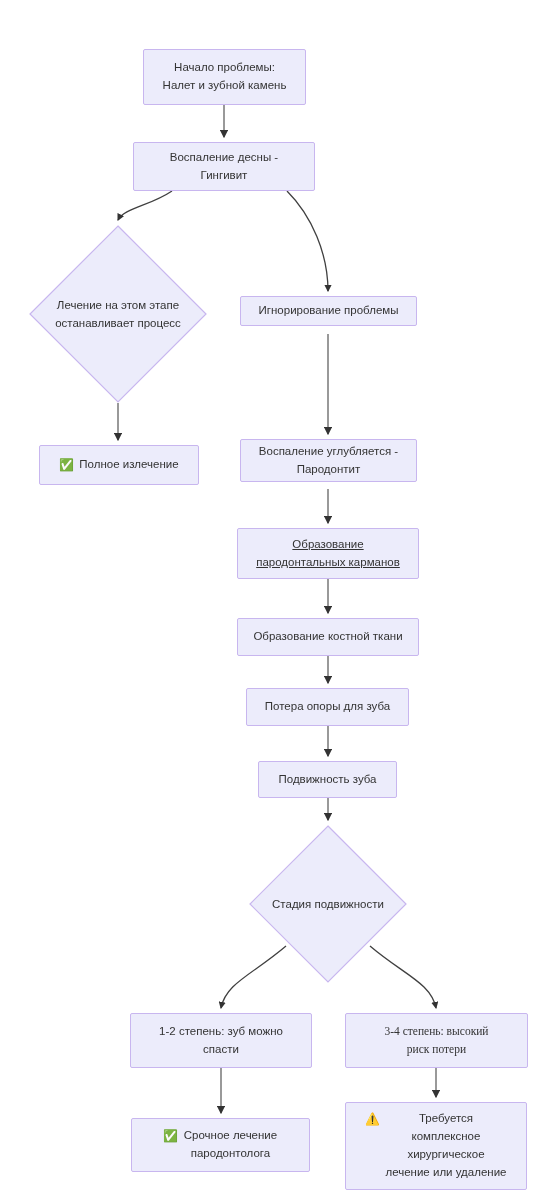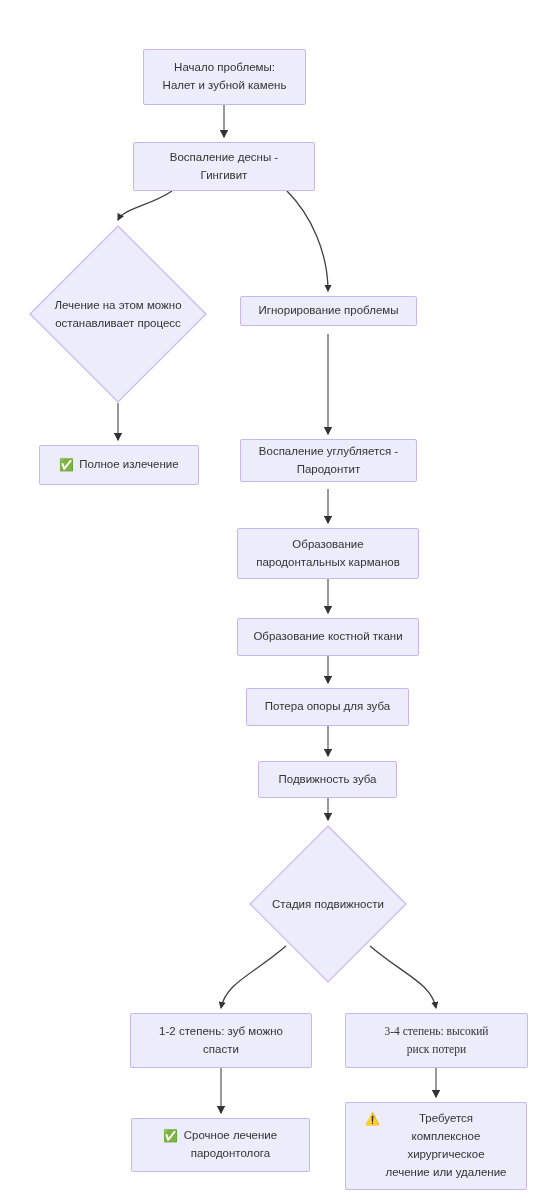--- a/index.html
+++ b/index.html
@@ -128,41 +128,41 @@
 
   <div class="node" style="left:133px; top:122px; width:182px; height:49px;">
     <span class="label">Воспаление десны -
 Гингивит</span>
   </div>
 
   <div class="diamond-wrap" style="left:29px; top:205px; width:178px; height:178px;">
     <svg class="diamond-shape" viewBox="0 0 178 178" xmlns="http://www.w3.org/2000/svg">
       <polygon points="89,1 177,89 89,177 1,89" fill="#ececfb" stroke="#c8b6ef" stroke-width="1.2"></polygon>
     </svg>
-    <span class="label">Лечение на этом можно
+    <span class="label">Лечение на этом этапе
 останавливает процесс</span>
   </div>
 
   <div class="node" style="left:240px; top:276px; width:177px; height:30px;">
     <span class="label">Игнорирование проблемы</span>
   </div>
 
   <div class="node" style="left:39px; top:425px; width:160px; height:40px;">
     <span class="icon-line">
       <span class="emoji">✅</span>
       <span class="label">Полное излечение</span>
     </span>
   </div>
 
   <div class="node" style="left:240px; top:419px; width:177px; height:43px;">
     <span class="label">Воспаление углубляется -
 Пародонтит</span>
   </div>
 
-  <div class="node" style="left:237px; top:508px; width:182px; height:51px;">
+  <div class="node" style="left:237px; top:508px; width:182px; height:51px;text-decoration:underline;">
     <span class="label">Образование
 пародонтальных карманов</span>
   </div>
 
   <div class="node" style="left:237px; top:598px; width:182px; height:38px;">
     <span class="label">Образование костной ткани</span>
   </div>
 
   <div class="node" style="left:246px; top:668px; width:163px; height:38px;">
     <span class="label">Потера опоры для зуба</span>

